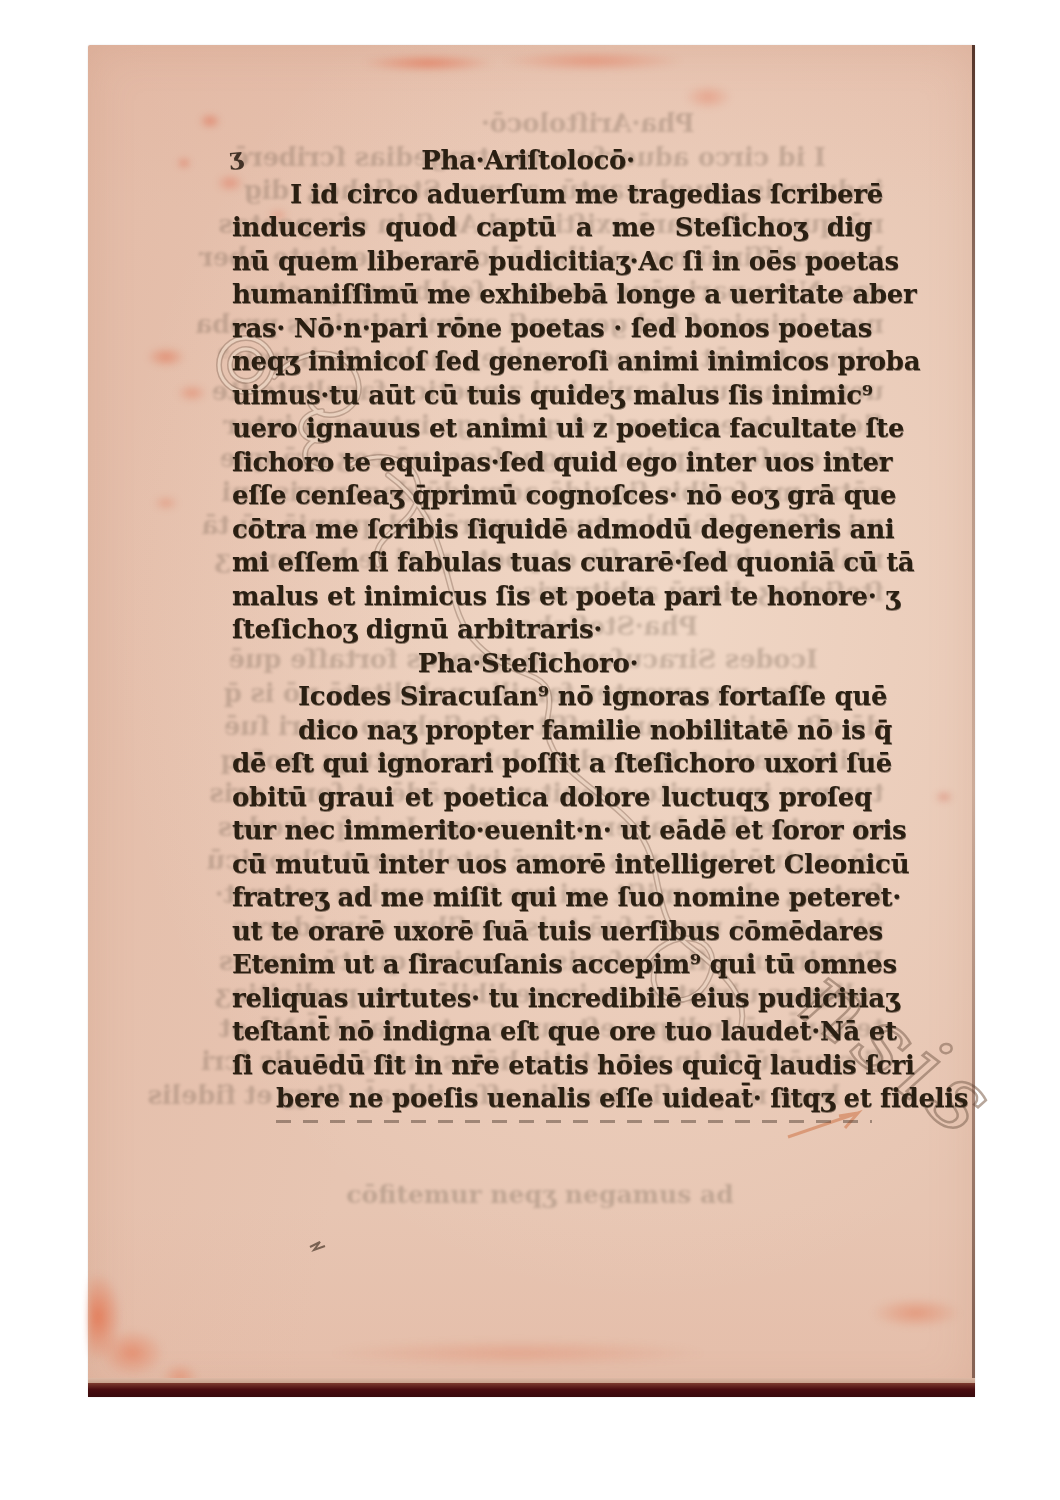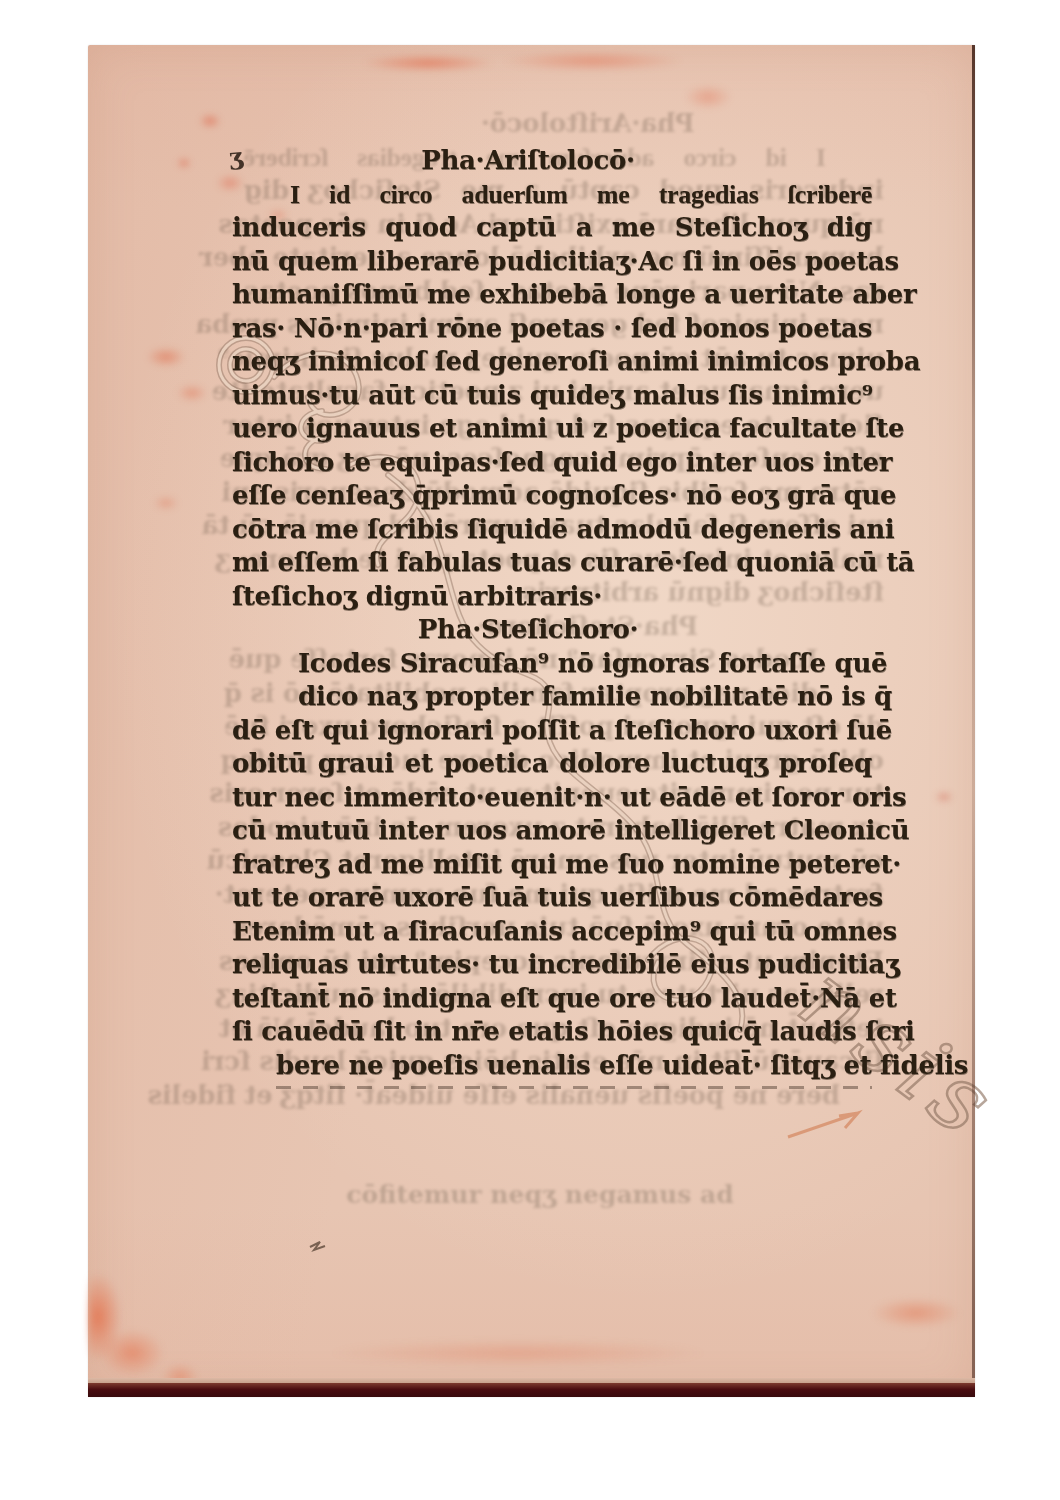--- a/index.html
+++ b/index.html
@@ -57,21 +57,21 @@
   
   .text{
     position:absolute;left:144px;top:99px;width:640px;
     font:700 26px/33.5px "DejaVu Serif",serif;
     color:var(--ink,#2a1f12);
     letter-spacing:-0.3px;
     text-shadow:0.4px 0.5px 0 rgba(42,30,17,.5);
   }
   .line{text-align:justify;text-align-last:justify;white-space:nowrap;}
   .heading{text-align:left;text-align-last:center;padding-right:48px;}
-  .p1 .line:first-child{padding-left:58px;font-family:Liberation Serif, serif;}
+  .p1 .line:first-child{padding-left:58px;}
   .p2 .line:nth-child(-n+2){padding-left:66px;}
   .p1 .line:last-child{text-align-last:left;}
   .p2 .line:last-child{
     background:repeating-linear-gradient(90deg, rgba(70,52,40,.45) 0 15px, transparent 15px 27px)
                0 100%/100% 3px no-repeat;
     padding-bottom:7px;
     margin-left:44px;
   }
   
   .ghost{
@@ -174,20 +174,21 @@
         <div class="line">nū quem liberarē pudicitiaʒ·Ac ſi in oēs poetas</div>
         <div class="line">humaniſſimū me exhibebā longe a ueritate aber</div>
         <div class="line">ras· Nō·n·pari rōne poetas · ſed bonos poetas</div>
         <div class="line">neqʒ inimicoſ ſed generoſi animi inimicos proba</div>
         <div class="line">uimus·tu aūt cū tuis quideʒ malus ſis inimic⁹</div>
         <div class="line">uero ignauus et animi ui z poetica facultate ſte</div>
         <div class="line">ſichoro te equipas·ſed quid ego inter uos inter</div>
         <div class="line">eſſe cenſeaʒ q̄primū cognoſces· nō eoʒ grā que</div>
         <div class="line">cōtra me ſcribis ſiquidē admodū degeneris ani</div>
         <div class="line">mi eſſem ſi fabulas tuas curarē·ſed quoniā cū tā</div>
+        <div class="line">malus et inimicus ſis et poeta pari te honore· ʒ</div>
         <div class="line">ſteſichoʒ dignū arbitraris·</div>
       </div>
     <div class="line heading">Pha·Steſichoro·</div>
     <div class="para p2">
         <div class="line">Icodes Siracuſan⁹ nō ignoras fortaſſe quē</div>
         <div class="line">dico naʒ propter familie nobilitatē nō is q̄</div>
         <div class="line">dē eſt qui ignorari poſſit a ſteſichoro uxori ſuē</div>
         <div class="line">obitū graui et poetica dolore luctuqʒ proſeq</div>
         <div class="line">tur nec immerito·euenit·n· ut eādē et ſoror oris</div>
         <div class="line">cū mutuū inter uos amorē intelligeret Cleonicū</div>

